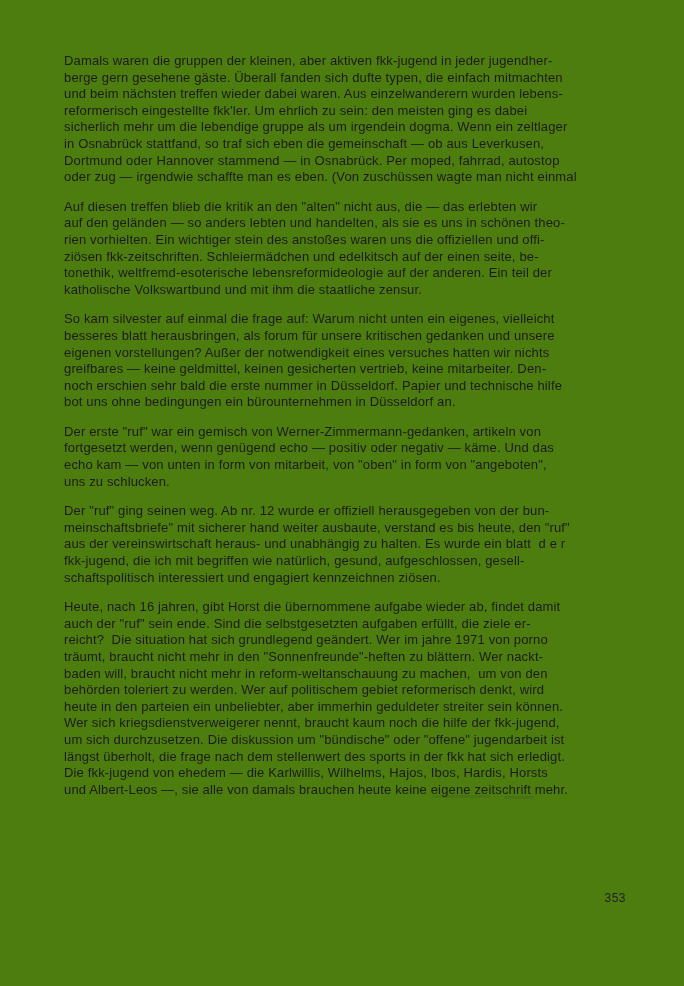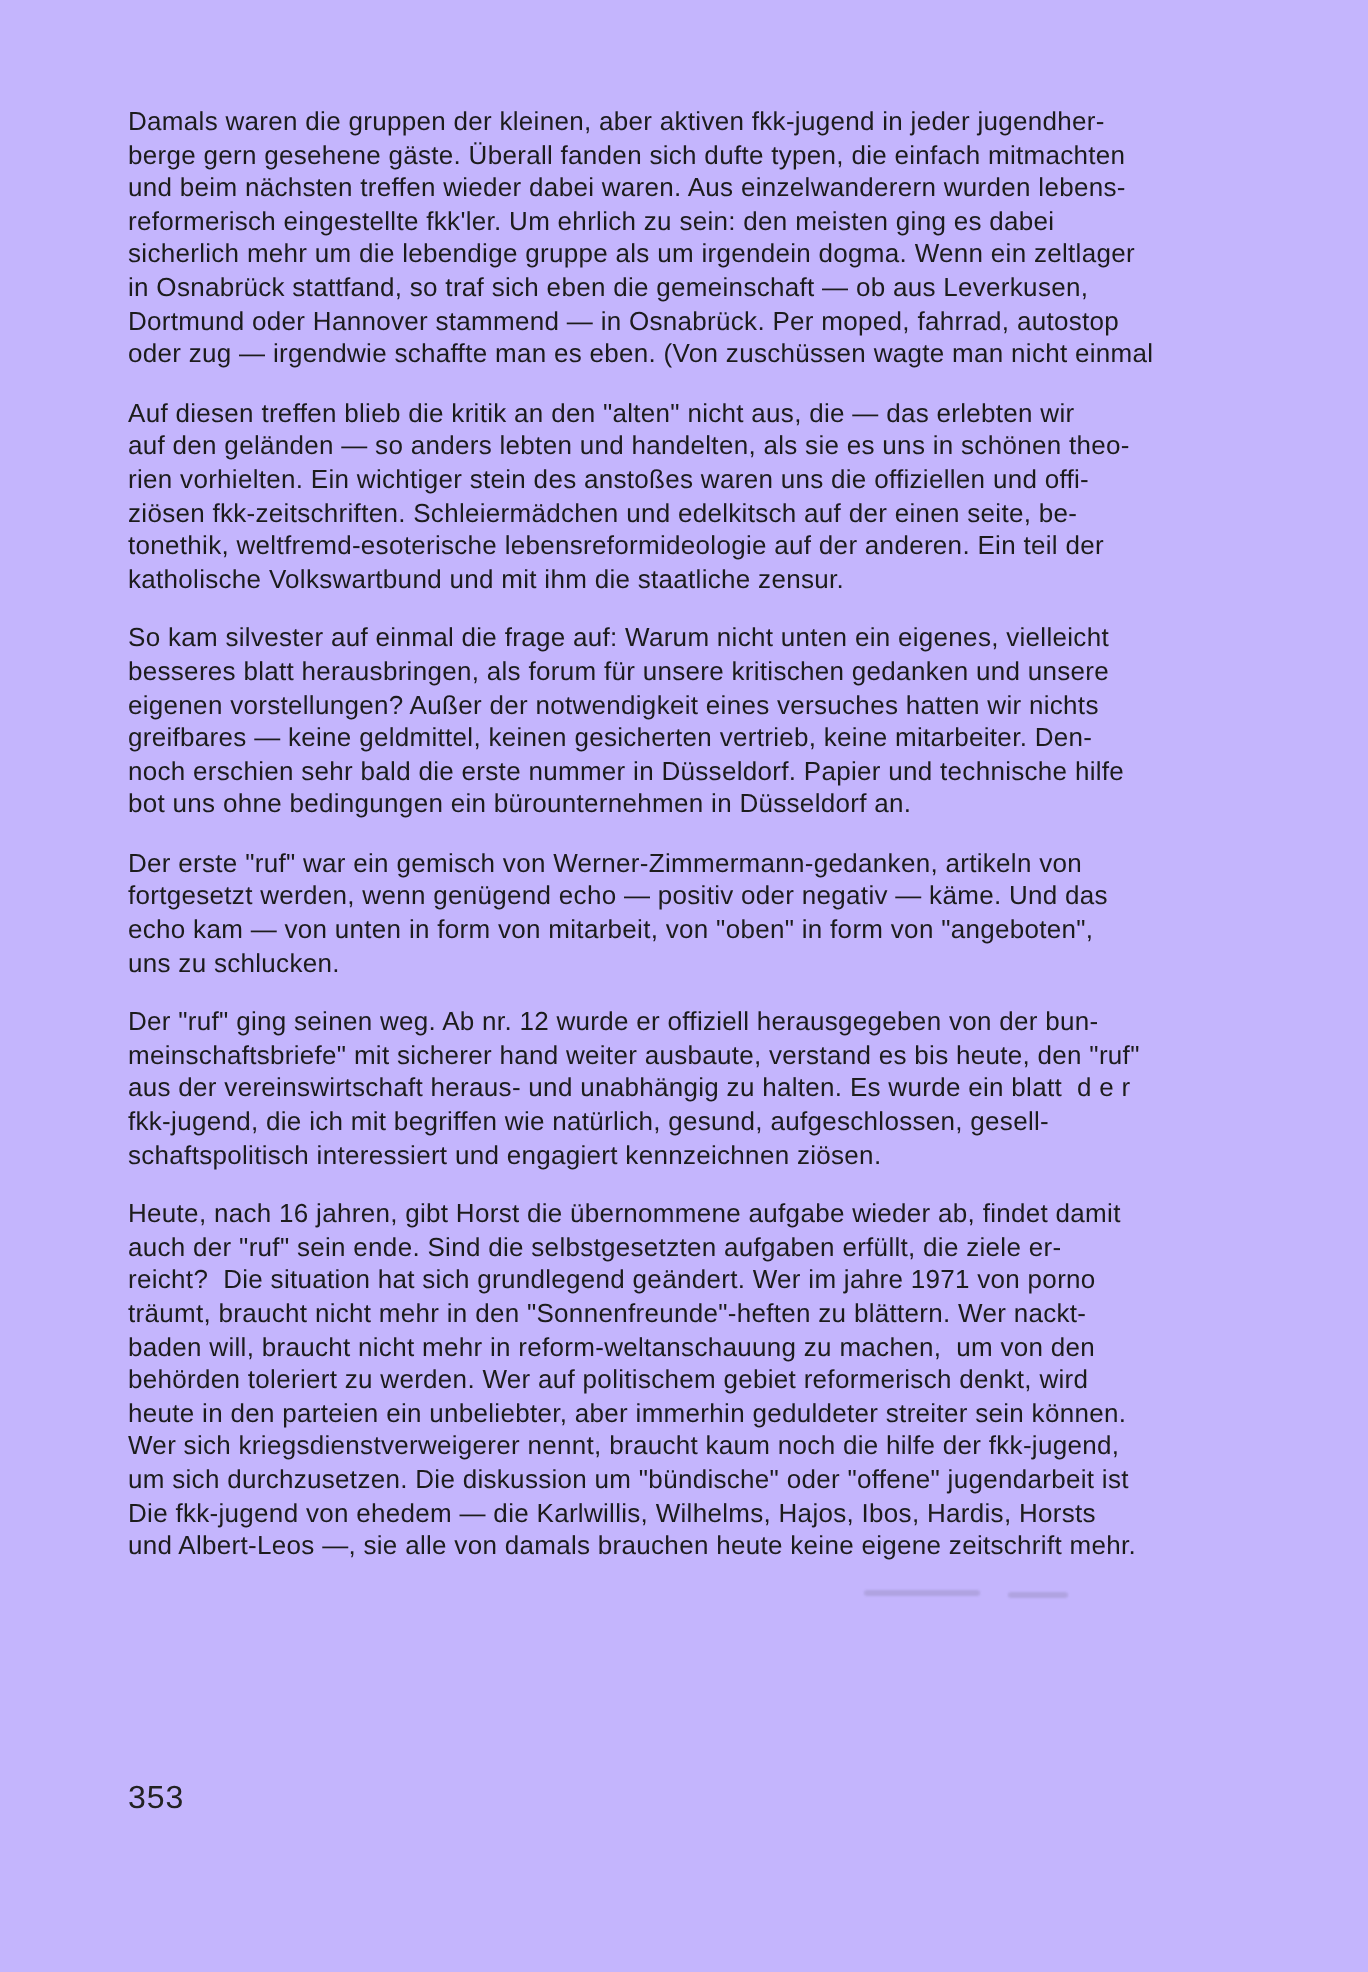--- a/index.html
+++ b/index.html
@@ -38,38 +38,38 @@
     letter-spacing: 0.15px;
     white-space: pre;
     font-weight: normal;
     color: #1c1c1c;
   }
   .page-number {
     position: absolute;
     left: 64px;
     top: 891px;
     width: 562px;
-    text-align: left;
-    font-size: 16px;
+    text-align: right;
+    font-size: 12px;
     color: #222;
     letter-spacing: 0.5px;
   }
   .scan-smudge {
     position: absolute;
     background: rgba(60, 60, 60, 0.14);
     border-radius: 2px;
     filter: blur(0.6px);
   }
   .smudge-1 { left: 432px; top: 795px; width: 58px; height: 3px; }
   .smudge-2 { left: 504px; top: 796px; width: 30px; height: 3px; }
 </style>
 </head>
 <body>
 
-<div class="page" style="background: #c4b5fd;">
+<div class="page" style="background: #4d7c0f;">
   <div class="text-block" style="color: rgb(28, 28, 28);">
       <div class="paragraph">
         <div class="line">Damals waren die gruppen der kleinen, aber aktiven fkk-jugend in jeder jugendher-</div>
         <div class="line">berge gern gesehene gäste. Überall fanden sich dufte typen, die einfach mitmachten</div>
         <div class="line">und beim nächsten treffen wieder dabei waren. Aus einzelwanderern wurden lebens-</div>
         <div class="line">reformerisch eingestellte fkk'ler. Um ehrlich zu sein: den meisten ging es dabei</div>
         <div class="line">sicherlich mehr um die lebendige gruppe als um irgendein dogma. Wenn ein zeltlager</div>
         <div class="line">in Osnabrück stattfand, so traf sich eben die gemeinschaft — ob aus Leverkusen,</div>
         <div class="line">Dortmund oder Hannover stammend — in Osnabrück. Per moped, fahrrad, autostop</div>
         <div class="line">oder zug — irgendwie schaffte man es eben. (Von zuschüssen wagte man nicht einmal</div>
@@ -106,20 +106,21 @@
       <div class="paragraph section-break">
         <div class="line">Heute, nach 16 jahren, gibt Horst die übernommene aufgabe wieder ab, findet damit</div>
         <div class="line">auch der "ruf" sein ende. Sind die selbstgesetzten aufgaben erfüllt, die ziele er-</div>
         <div class="line">reicht?  Die situation hat sich grundlegend geändert. Wer im jahre 1971 von porno</div>
         <div class="line">träumt, braucht nicht mehr in den "Sonnenfreunde"-heften zu blättern. Wer nackt-</div>
         <div class="line">baden will, braucht nicht mehr in reform-weltanschauung zu machen,  um von den</div>
         <div class="line">behörden toleriert zu werden. Wer auf politischem gebiet reformerisch denkt, wird</div>
         <div class="line">heute in den parteien ein unbeliebter, aber immerhin geduldeter streiter sein können.</div>
         <div class="line">Wer sich kriegsdienstverweigerer nennt, braucht kaum noch die hilfe der fkk-jugend,</div>
         <div class="line">um sich durchzusetzen. Die diskussion um "bündische" oder "offene" jugendarbeit ist</div>
+        <div class="line">längst überholt, die frage nach dem stellenwert des sports in der fkk hat sich erledigt.</div>
         <div class="line">Die fkk-jugend von ehedem — die Karlwillis, Wilhelms, Hajos, Ibos, Hardis, Horsts</div>
         <div class="line">und Albert-Leos —, sie alle von damals brauchen heute keine eigene zeitschrift mehr.</div>
       </div>
     </div>
 
   <div class="scan-smudge smudge-1"></div>
   <div class="scan-smudge smudge-2"></div>
 
   <div class="page-number">353</div>
 </div>

